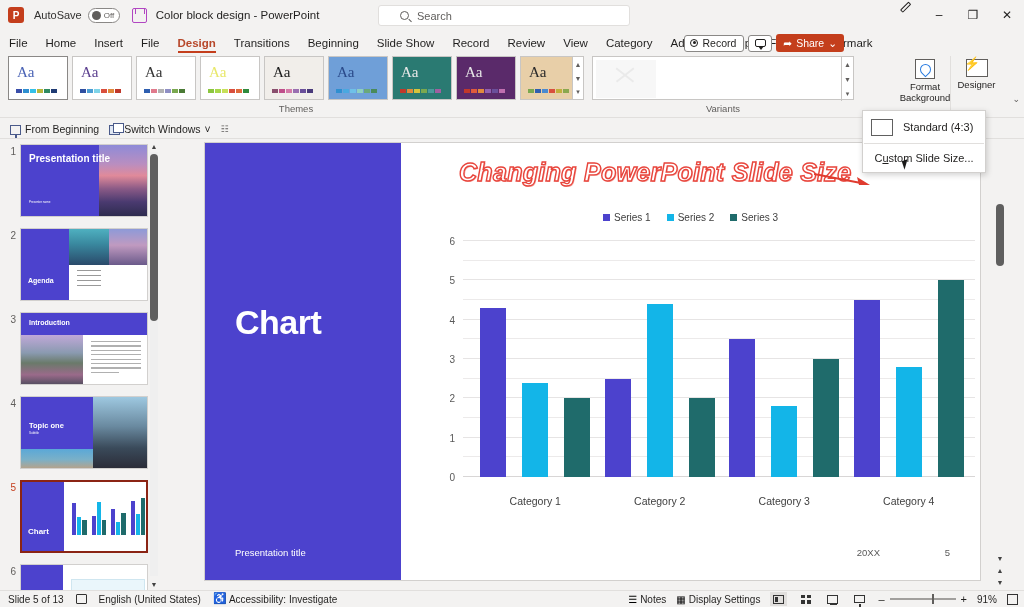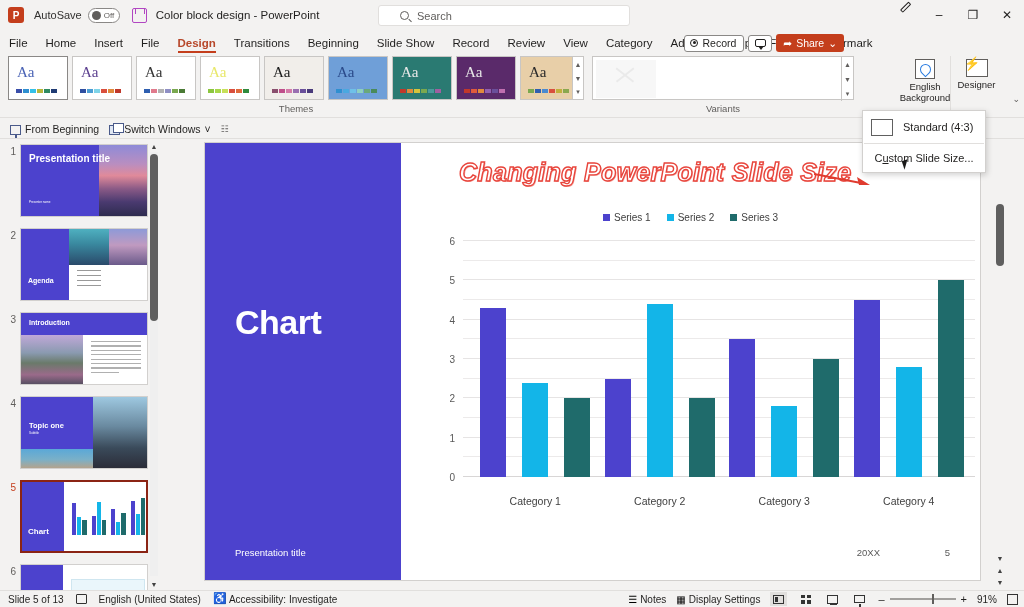--- a/index.html
+++ b/index.html
@@ -464,21 +464,21 @@
           <div>▾</div>
         </div>
       </div>
     </div>
     <div class="group-label" style="left:592px; top:49px; width:262px;">Variants</div>
 
 
     <div class="big-btn" id="format-bg-btn">
       <span class="icon-fmt-bg"></span>
       <span class="lbl">
-        <span>English</span><br>
+        <span>Format</span><br>
         <span>Background</span>
       </span>
     </div>
 
     <div class="big-btn" id="designer-btn">
       <span class="icon-designer"></span>
       <span class="lbl">Designer</span>
     </div>
 
     <div class="ribbon-collapse">⌄</div>

